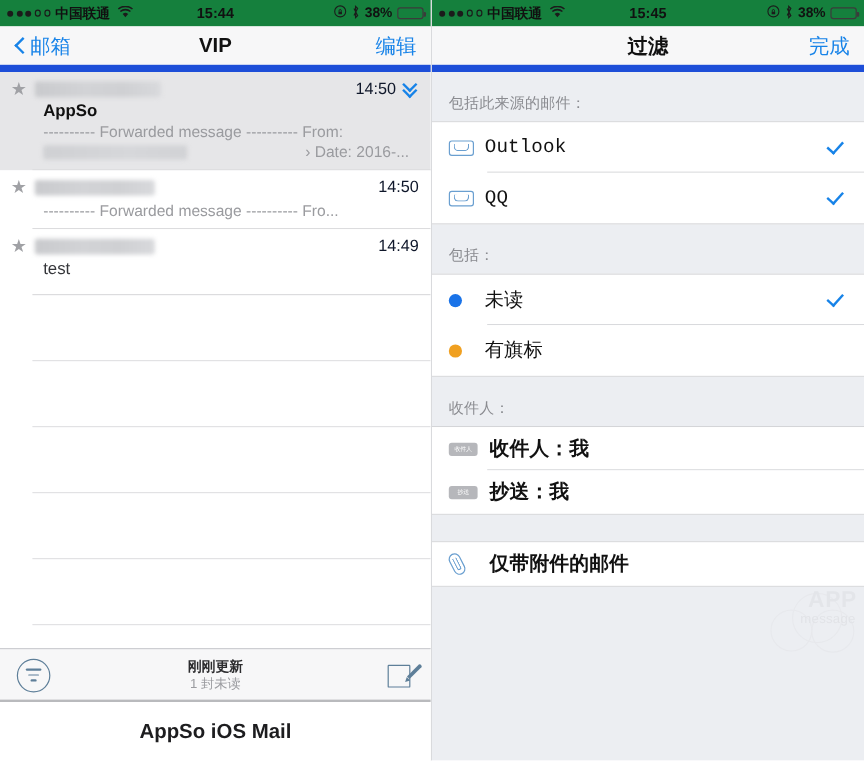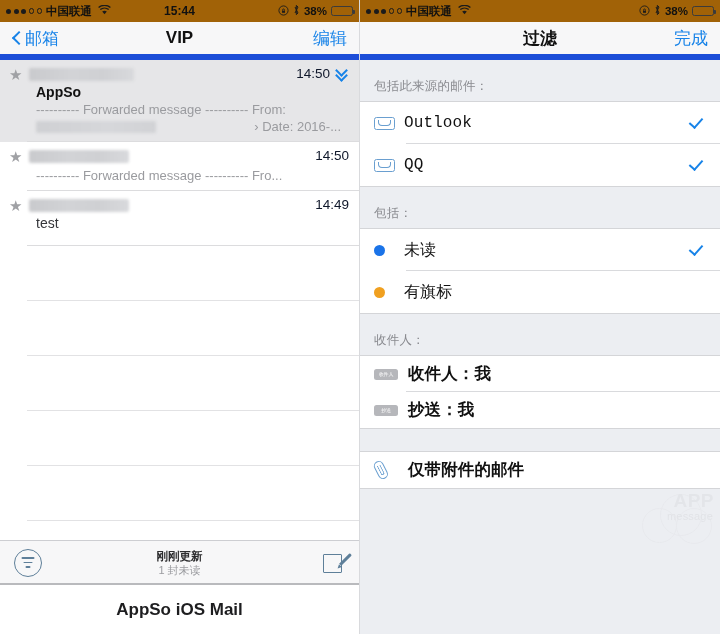--- a/index.html
+++ b/index.html
@@ -21,21 +21,21 @@
     width: 360px;
     height: 634px;
     overflow: hidden;
     background: #ffffff;
   }
   .panel.left { border-right: 1px solid #d9dadd; box-sizing: border-box; }
 
   
   .statusbar {
     height: 22px;
-    background: #a16207;
+    background: #15803d;
     display: flex;
     align-items: center;
     position: relative;
     font-size: 11.5px;
     color: #111;
     padding: 0 6px;
     box-sizing: border-box;
   }
   .sb-left { display: flex; align-items: center; gap: 4px; }
   .dots { display: flex; align-items: center; gap: 2.5px; }
@@ -649,20 +649,21 @@
         </div>
         <span class="carrier">中国联通</span>
         <span class="wifi">
           <svg width="13" height="10" viewBox="0 0 13 10">
               <path d="M6.5 9.3 L4.2 6.6 A3.6 3.6 0 0 1 8.8 6.6 Z" fill="#1b1b1b"></path>
               <path d="M2.3 4.6 A6.4 6.4 0 0 1 10.7 4.6" stroke="#1b1b1b" stroke-width="1.3" fill="none"></path>
               <path d="M0.6 2.5 A9 9 0 0 1 12.4 2.5" stroke="#1b1b1b" stroke-width="1.3" fill="none"></path>
             </svg>
         </span>
       </div>
+      <div class="sb-center">15:45</div>
       <div class="sb-right">
         <span>
           <svg width="11" height="11" viewBox="0 0 12 12">
               <circle cx="6" cy="6" r="5" stroke="#1b1b1b" stroke-width="1" fill="none"></circle>
               <path d="M4.4 6.3 h3.2 v2.2 h-3.2 z" fill="#1b1b1b"></path>
               <path d="M5 6.3 v-1 a1 1 0 0 1 2 0 v1" stroke="#1b1b1b" stroke-width="0.9" fill="none"></path>
             </svg>
         </span>
         <span>
           <svg width="7" height="12" viewBox="0 0 7 12">

